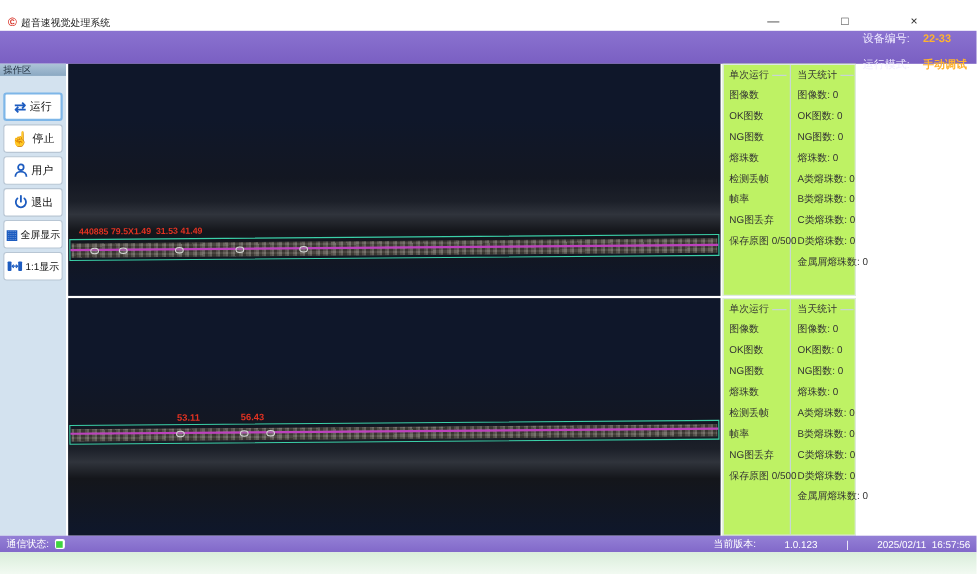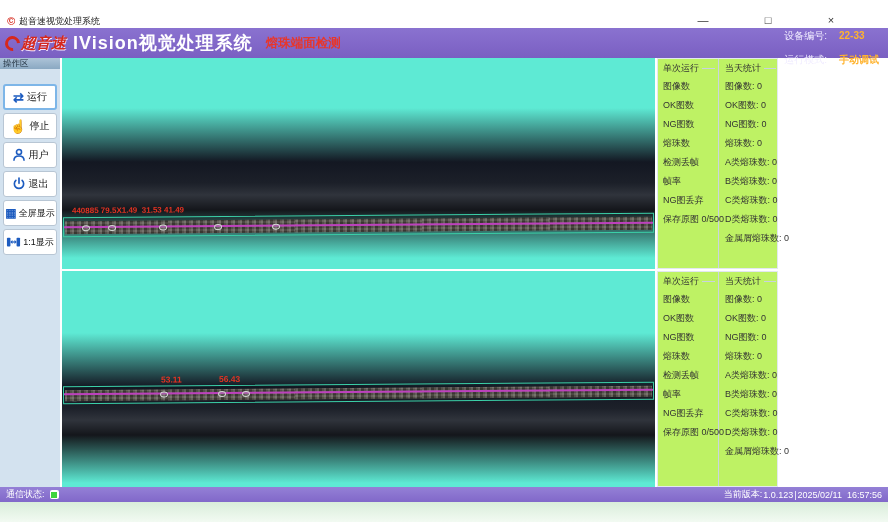--- a/index.html
+++ b/index.html
@@ -38,21 +38,21 @@
                   font-size:8.5px; line-height:11px; padding-left:3px; white-space:nowrap; overflow:hidden; }
   .side-btn { position:absolute; left:3px; width:54px; height:26px; background:#fff;
               border:1px solid #b8c6d4; border-radius:3px; display:flex; align-items:center;
               justify-content:center; gap:3px; font-size:10px; color:#111; cursor:pointer; }
   .side-btn.active { border:2px solid #7db6e8; }
   .side-btn.small { font-size:9px; gap:2px; }
   .icon-char { color:#1d5cc0; font-weight:bold; font-size:13px; line-height:1; flex:0 0 auto; }
   .icon-svg { flex:0 0 auto; display:block; }
 
   
-  .cam { position:absolute; left:62px; width:593px; background:#5eead4; overflow:hidden; }
+  .cam { position:absolute; left:62px; width:593px; background:#0f172a; overflow:hidden; }
   .cam1 { top:58px; height:211px; }
   .cam2 { top:271px; height:216px; }
   .scene { position:absolute; left:0; width:100%; height:150px;
            background:linear-gradient(180deg, rgba(10,12,18,0) 0%, #131722 36%, #1c2029 50%,
                       #30343c 58%, #14161b 68%, rgba(0,0,0,0) 100%); }
   .scene1 { top:50px; } .scene2 { top:300px; top:62px; }
   .tilt { position:absolute; width:591px; height:34px; transform:rotate(-0.45deg); transform-origin:center; }
   .tilt1 { left:1px; top:146px; } .tilt2 { left:1px; top:102px; }
   .ann-row { position:relative; height:10px; }
   .ann { position:absolute; left:9px; top:0; color:#e23222; font-size:8px; font-weight:bold; white-space:pre; }
@@ -97,46 +97,40 @@
 
   
   .statusbar { position:absolute; left:0; top:487px; width:888px; height:15px;
                background:linear-gradient(#9480d6,#8168c9); }
   .comm { position:absolute; left:6px; top:0; height:15px; display:flex; align-items:center;
           gap:5px; color:#fff; font-size:9px; }
   .led { width:9px; height:9px; background:#fff; border-radius:2px; display:flex;
          align-items:center; justify-content:center; }
   .led i { display:block; width:6px; height:6px; background:#3ed43e; }
   .ver { position:absolute; right:6px; top:0; height:15px; display:flex; align-items:center;
-         gap:1px; color:#fff; font-size:9px; white-space:pre; }
+         gap:26px; color:#fff; font-size:9px; white-space:pre; }
   .desktop { position:absolute; left:0; top:502px; width:888px; height:20px;
              background:linear-gradient(#d9edda,#f2faf2); }
 </style>
 </head>
 <body>
 
 <div id="app">
 
   <div class="titlebar">
     <div class="tb-inner">
       <span class="tb-logo">©</span>
       <span class="tb-title">超音速视觉处理系统</span>
     </div>
     <div class="win-btn win-min">—</div>
     <div class="win-btn win-max">□</div>
     <div class="win-btn win-close">×</div>
   </div>
 
   <div class="header">
-    <div class="brand">
-      <span class="swoosh"></span>
-      <span class="brand-name">超音速</span>
-      <span class="app-title">IVision视觉处理系统</span>
-      <span class="subtitle">熔珠端面检测</span>
-    </div>
     <div class="dev-info">
       <span class="di-label">设备编号:</span>
       <span class="di-value">22-33</span>
       <span class="di-label">运行模式:</span>
       <span class="di-value">手动调试</span>
     </div>
   </div>
 
   <div class="sidebar">
     <div class="panel-header">操作区</div>

